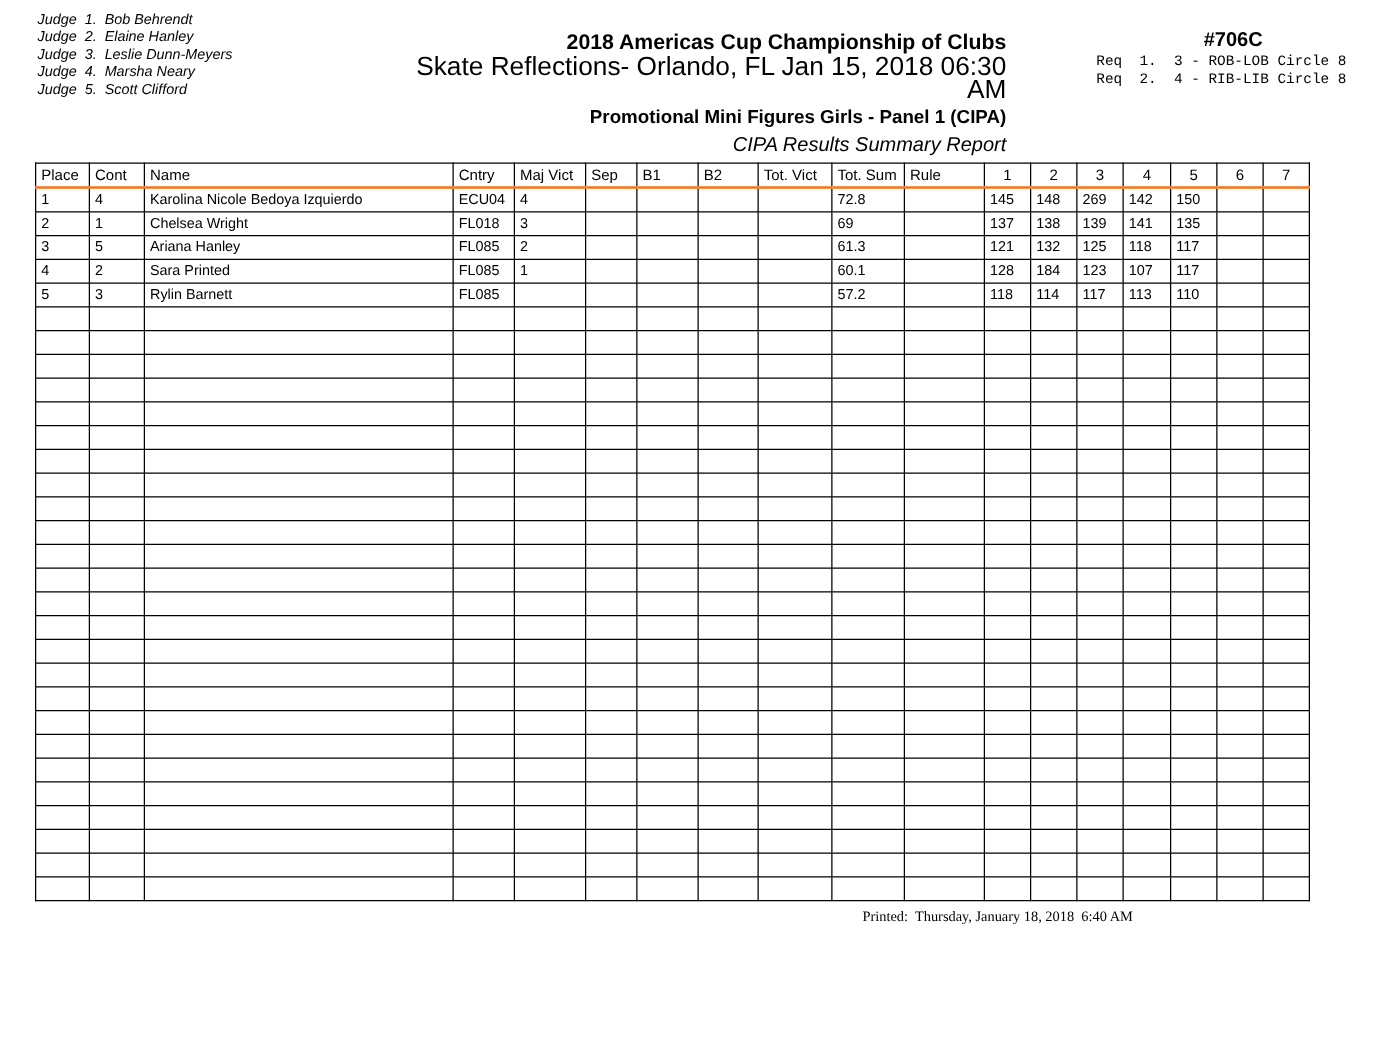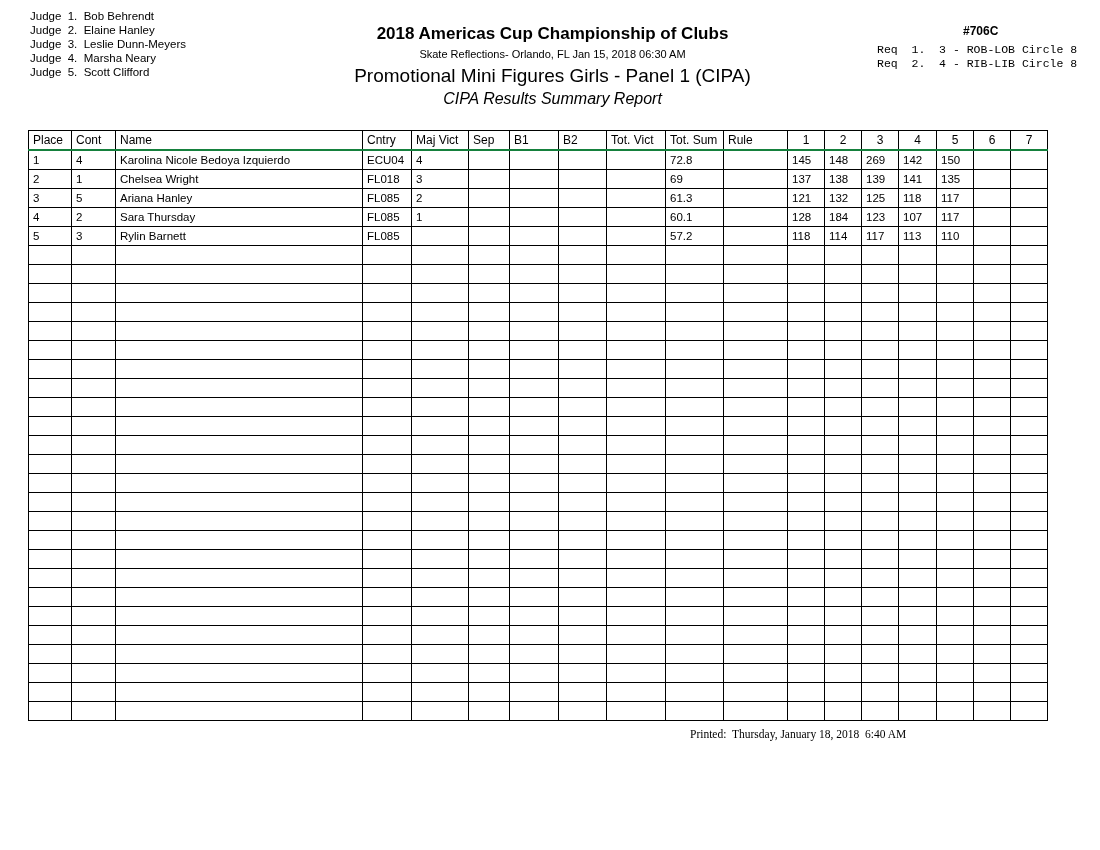--- a/index.html
+++ b/index.html
@@ -1,29 +1,29 @@
 <!DOCTYPE html>
 <html><head>
 <meta charset="utf-8">
 <style>
   html, body { margin:0; padding:0; background:#ffffff; }
   body { width:1100px; height:850px; position:relative; overflow:hidden; font-family:"Liberation Sans", sans-serif; color:#000; }
   .judges { position:absolute; left:30px; top:9px; font-size:11.5px; line-height:14px; }
-  .judges div { white-space:pre; }
-  .title-block { position:absolute; left:300px; width:505px; top:24px; text-align:center; }
+  .judges div { white-space:pre;font-style:italic; }
+  .title-block { position:absolute; left:300px; width:505px; top:24px; text-align:right; }
   .t1 { font-size:17px; font-weight:bold; line-height:20px; }
-  .t2 { font-size:11px; line-height:18px; margin-top:1px; }
-  .t3 { font-size:19px; font-weight:normal; line-height:24px; margin-top:1px; }
+  .t2 { font-size:21px; line-height:18px; margin-top:1px; }
+  .t3 { font-size:15px; font-weight:bold; line-height:24px; margin-top:1px; }
   .t4 { font-size:16px; line-height:20px; margin-top:1px;font-style:italic; }
-  .event-no { position:absolute; left:963px; top:24px; font-size:12px; font-weight:bold; }
+  .event-no { position:absolute; left:963px; top:24px; font-size:16px; font-weight:bold; }
   .reqs { position:absolute; left:877px; top:43px; font-size:11.5px; line-height:14px;font-family:Liberation Mono, monospace; }
   .reqs div { white-space:pre; }
   table.results { position:absolute; left:28px; top:130px; border-collapse:collapse; table-layout:fixed; }
   table.results td, table.results th { border:1px solid #000; height:18px; padding:0 0 0 4px; font-size:11.5px; font-weight:normal; text-align:left; white-space:nowrap; overflow:hidden; }
-  table.results thead th { border-bottom:2px solid #15803d; font-size:12px; }
+  table.results thead th { border-bottom:2px solid #f97316; font-size:12px; }
   table.results th.num { text-align:center; padding:0; font-size:12px; }
   td.c-place { padding-left:10px; }
   td.c-cont { padding-left:14px; }
   td.c-maj { padding-left:10px; }
   td.c-tot { padding-left:7px; }
   td.score { font-size:8px; padding-left:6px; }
   .printed { position:absolute; left:690px; top:728px; font-size:11.5px; white-space:pre;font-family:Liberation Serif, serif; }
 </style>
 </head>
 <body>
@@ -150,21 +150,21 @@
         <td class="score">132</td>
         <td class="score">125</td>
         <td class="score">118</td>
         <td class="score">117</td>
         <td class="score"></td>
         <td class="score"></td>
       </tr>
       <tr>
         <td class="c-place">4</td>
         <td class="c-cont">2</td>
-        <td>Sara Thursday</td>
+        <td>Sara Printed</td>
         <td>FL085</td>
         <td class="c-maj">1</td>
         <td></td>
         <td></td>
         <td></td>
         <td></td>
         <td class="c-tot">60.1</td>
         <td></td>
         <td class="score">128</td>
         <td class="score">184</td>

